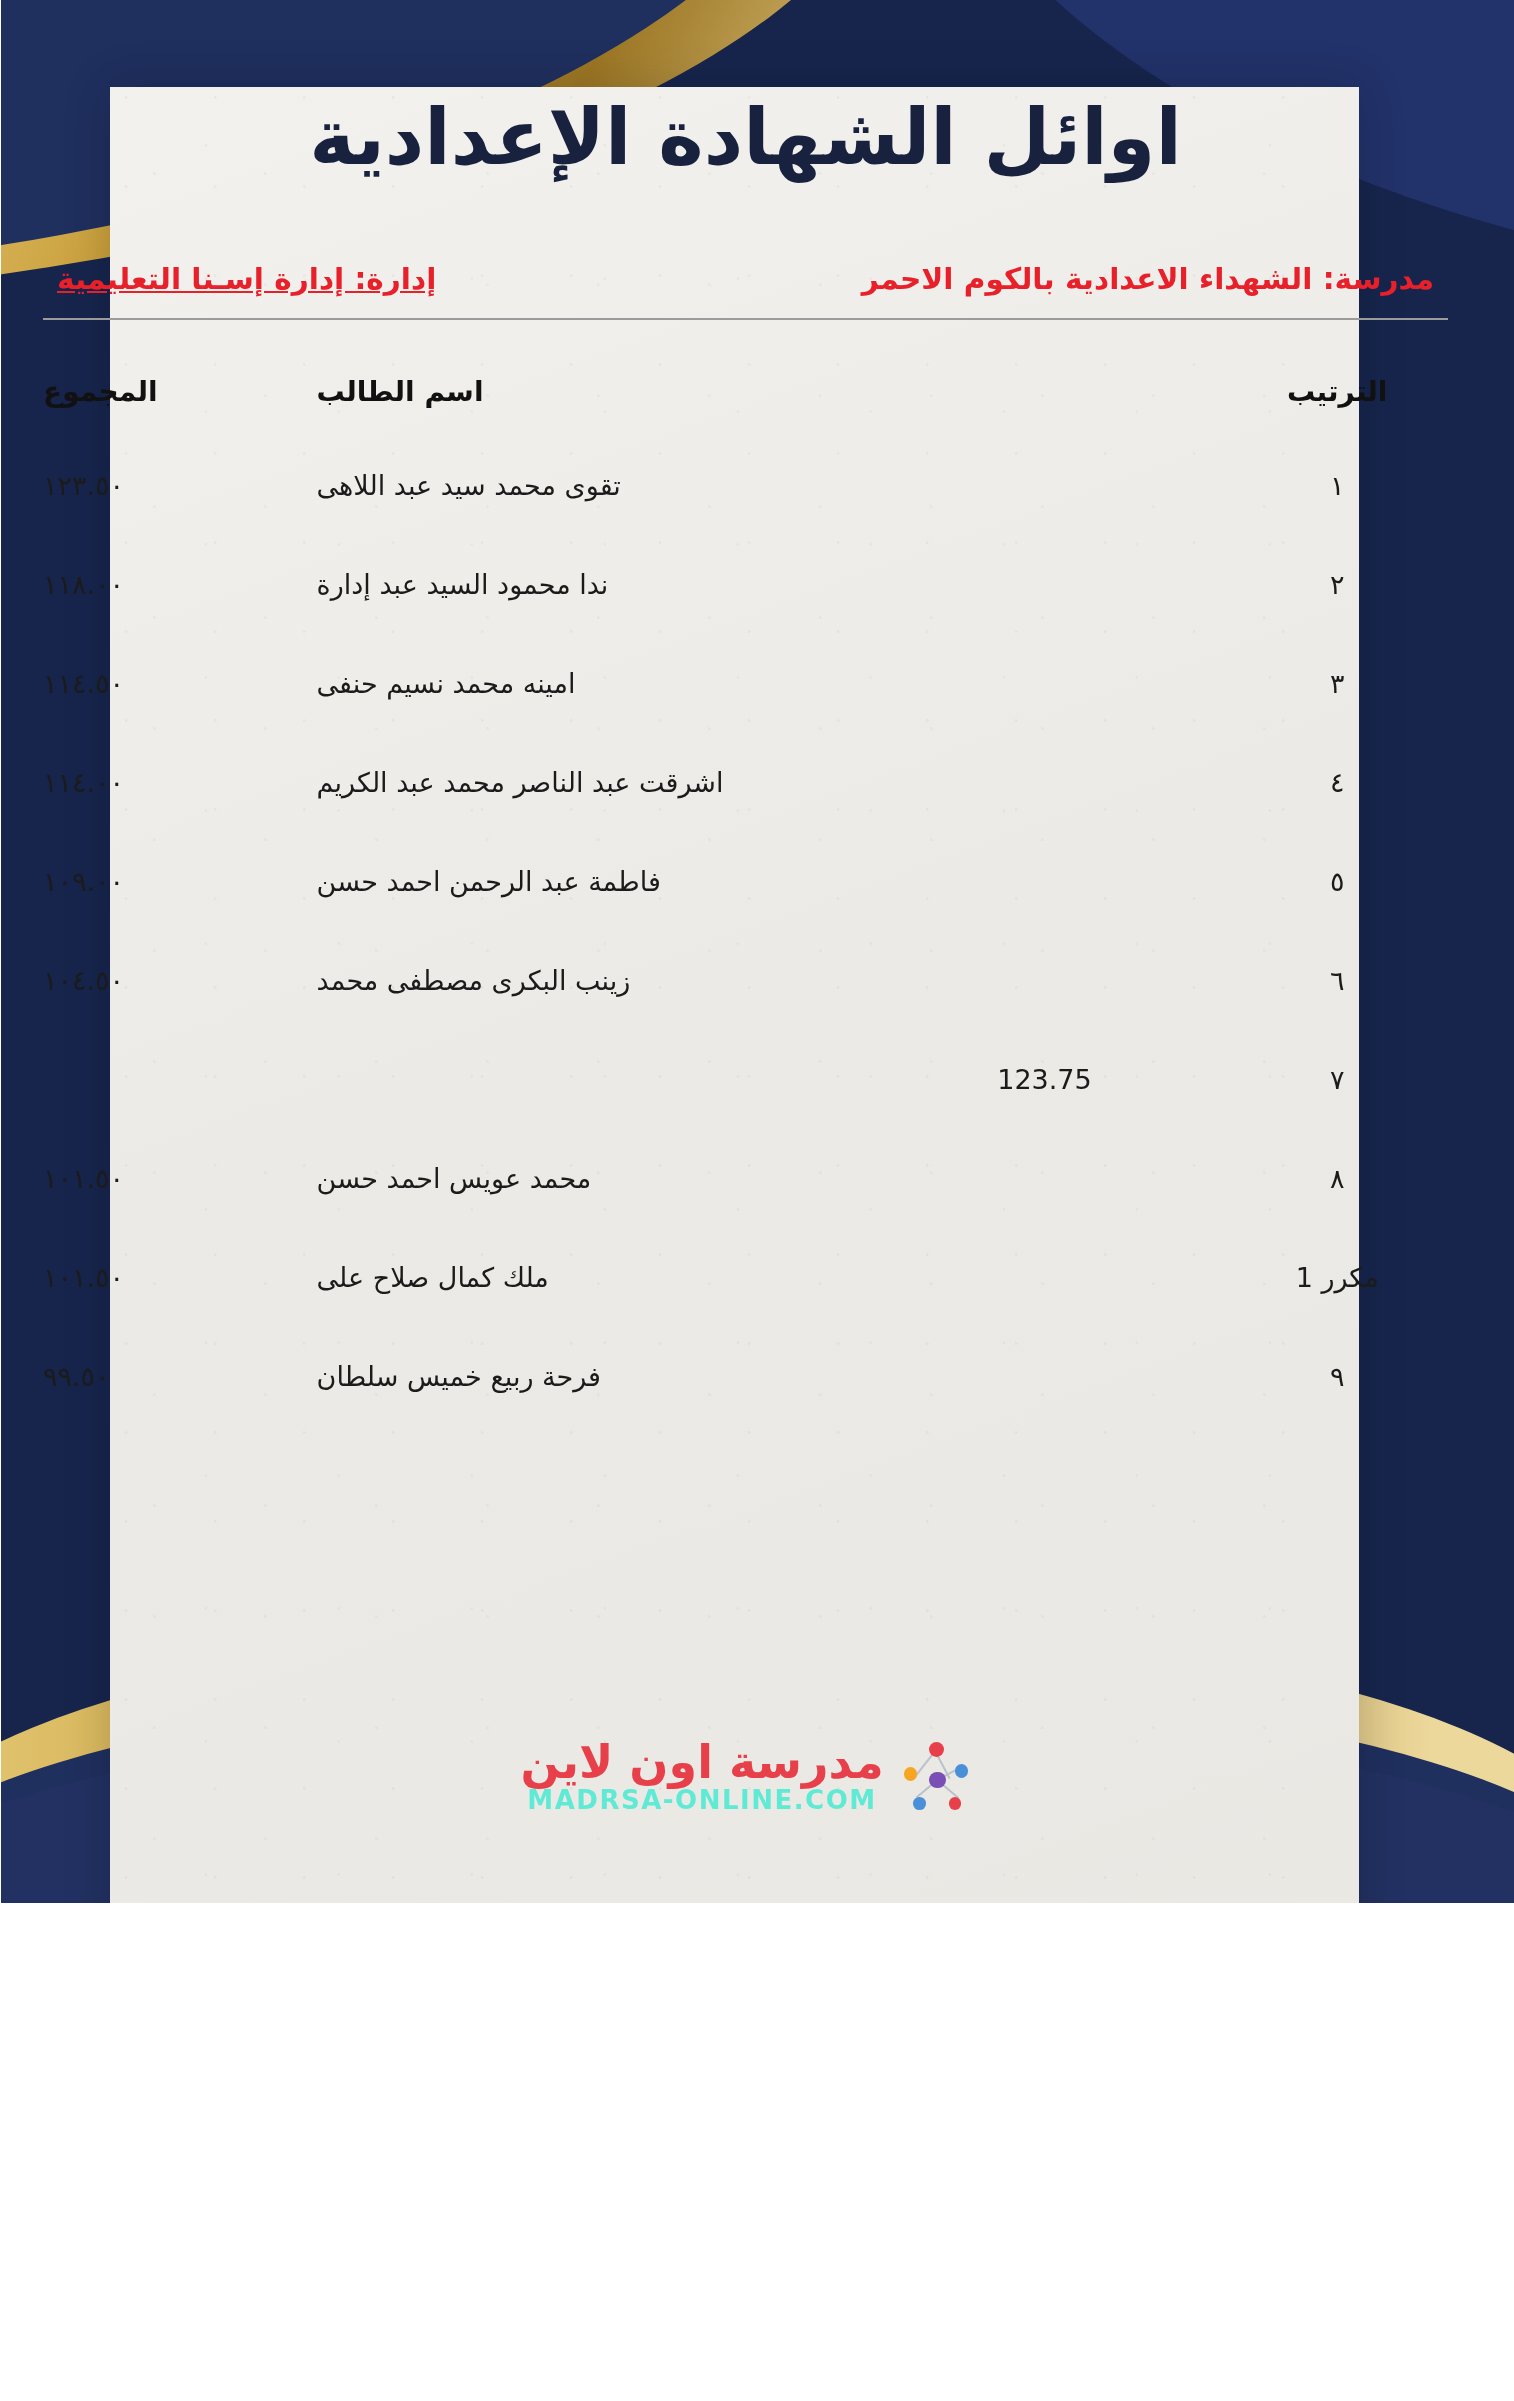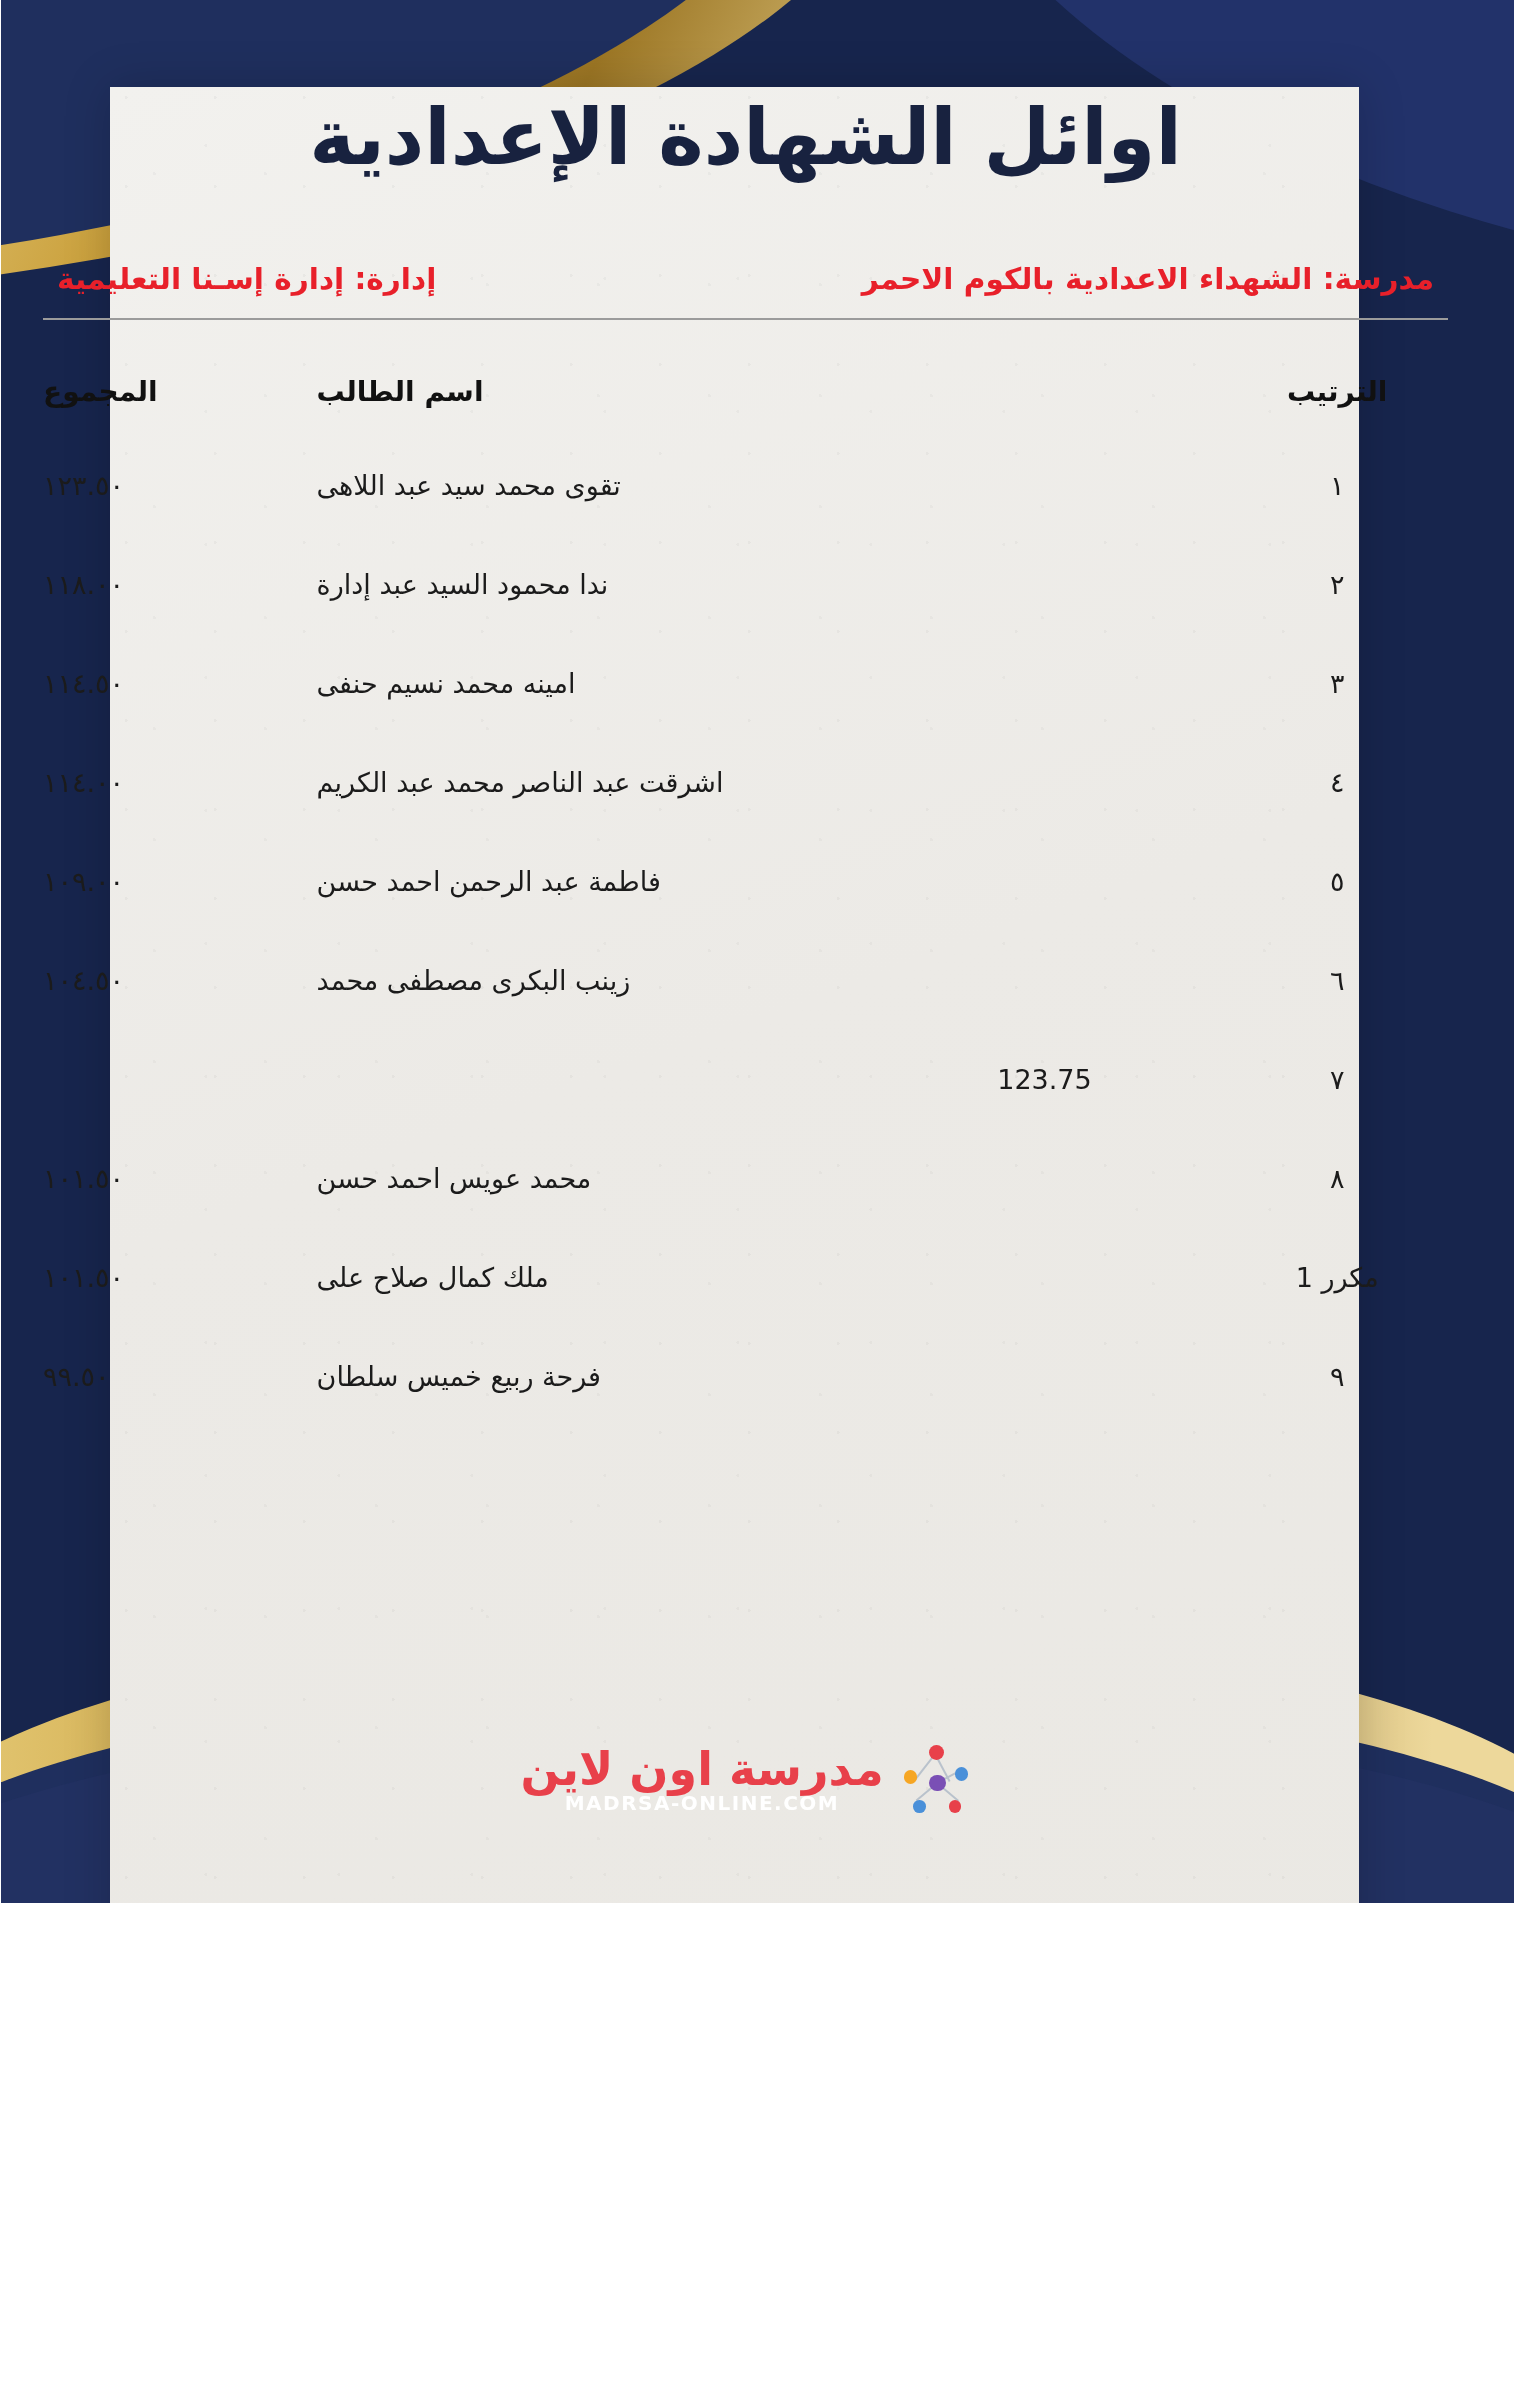--- a/index.html
+++ b/index.html
@@ -135,21 +135,21 @@
     right: 81px;
     display: flex;
     flex-direction: row;
     justify-content: space-between;
     align-items: center;
     font-size: 29.6px;
     font-weight: bold;
     color: #e8202a;
   }
   .subheader .school { text-align: right; }
-  .subheader .admin  { text-align: center; }
+  .subheader .admin  { text-align: center; text-decoration: underline; }
 
   .rule {
     position: absolute;
     top: 318px;
     left: 67px;
     right: 67px;
     height: 2.2px;
     background: #9b9b9b;
   }
 
@@ -205,23 +205,23 @@
   .logo-text {
     text-align: center;
     line-height: 1.05;
   }
   .logo-ar {
     font-size: 46px;
     font-weight: bold;
     color: #e8404a;
   }
   .logo-en {
-    font-size: 20px;
-    font-weight: bold;
-    color: #ffffff;
+    font-size: 26px;
+    font-weight: bold;
+    color: #5eead4;
     letter-spacing: 1.5px;
     direction: ltr;
   }
   .logo-mark {
     width: 68px;
     height: 68px;
     position: relative;
   }
   .dot { position: absolute; border-radius: 50%; }
   .d1 { width: 14.8px; height: 14.8px; background: #e8404a; left: 26.6px; top: 0px; }

